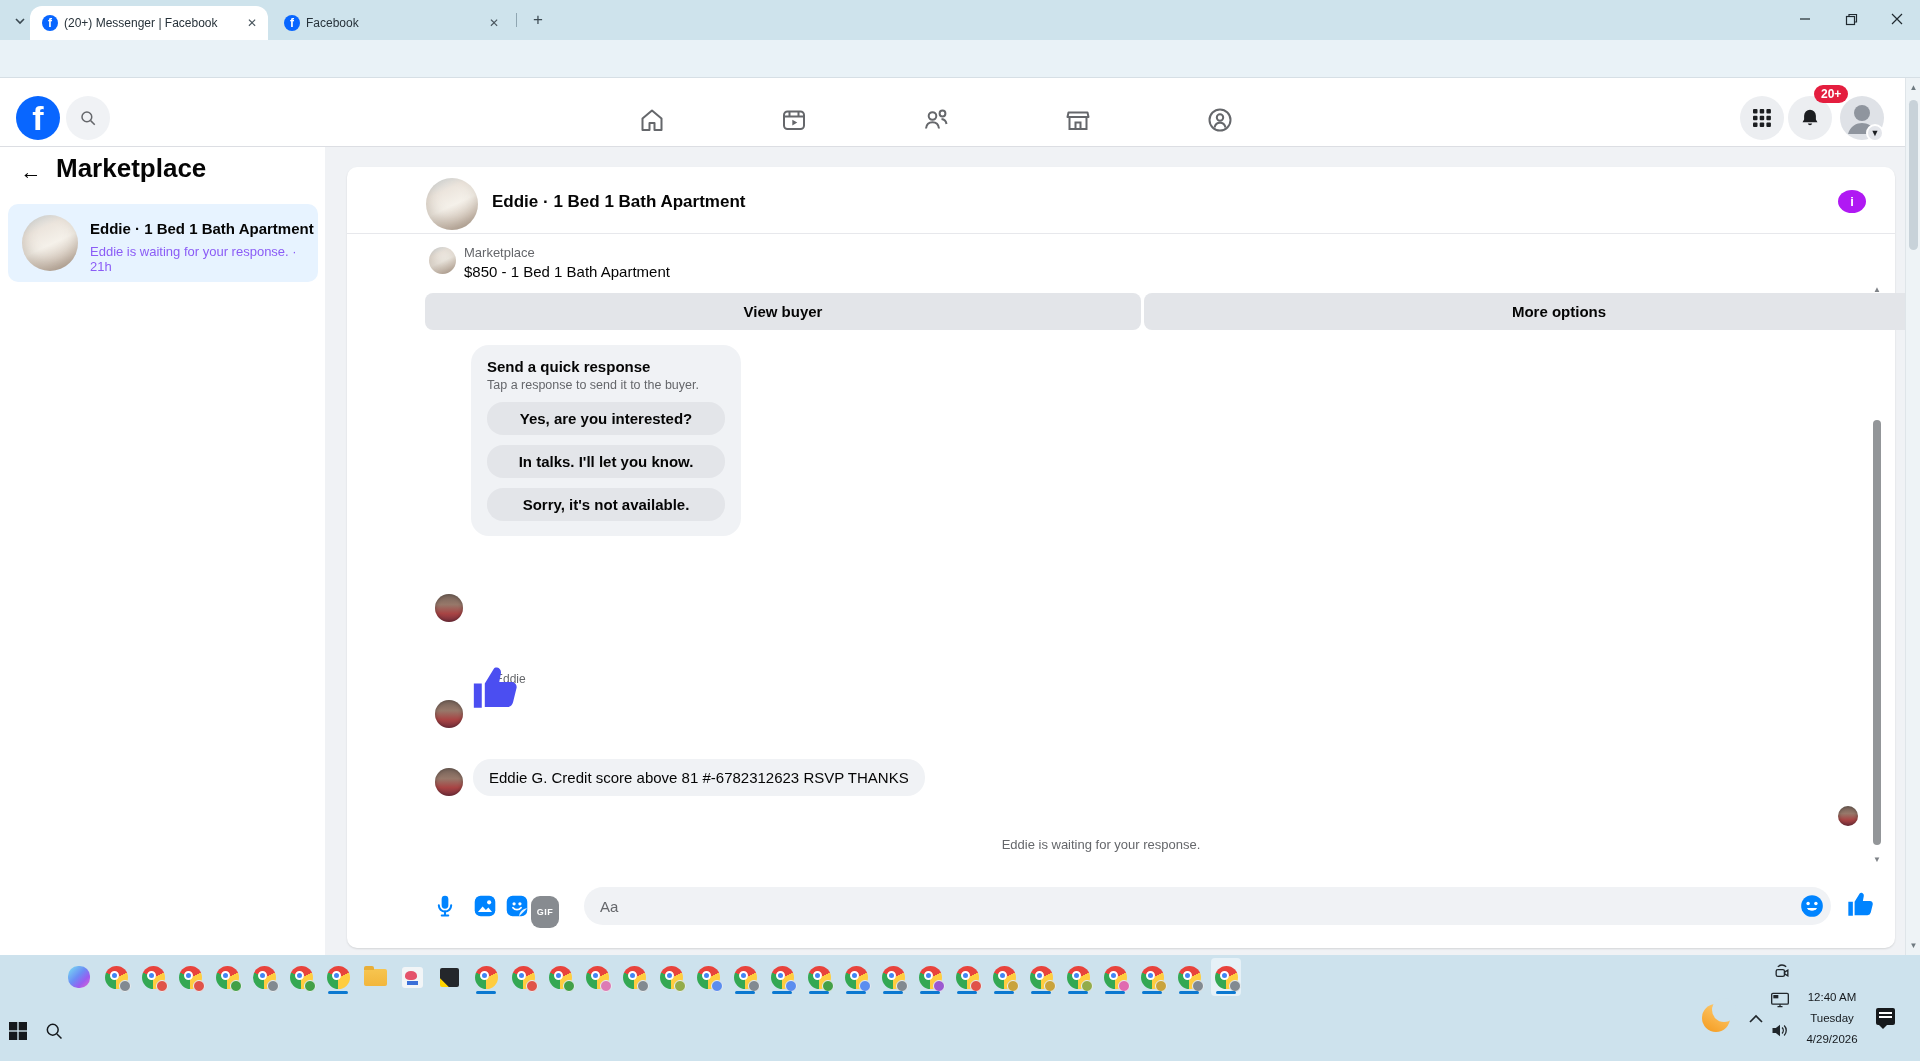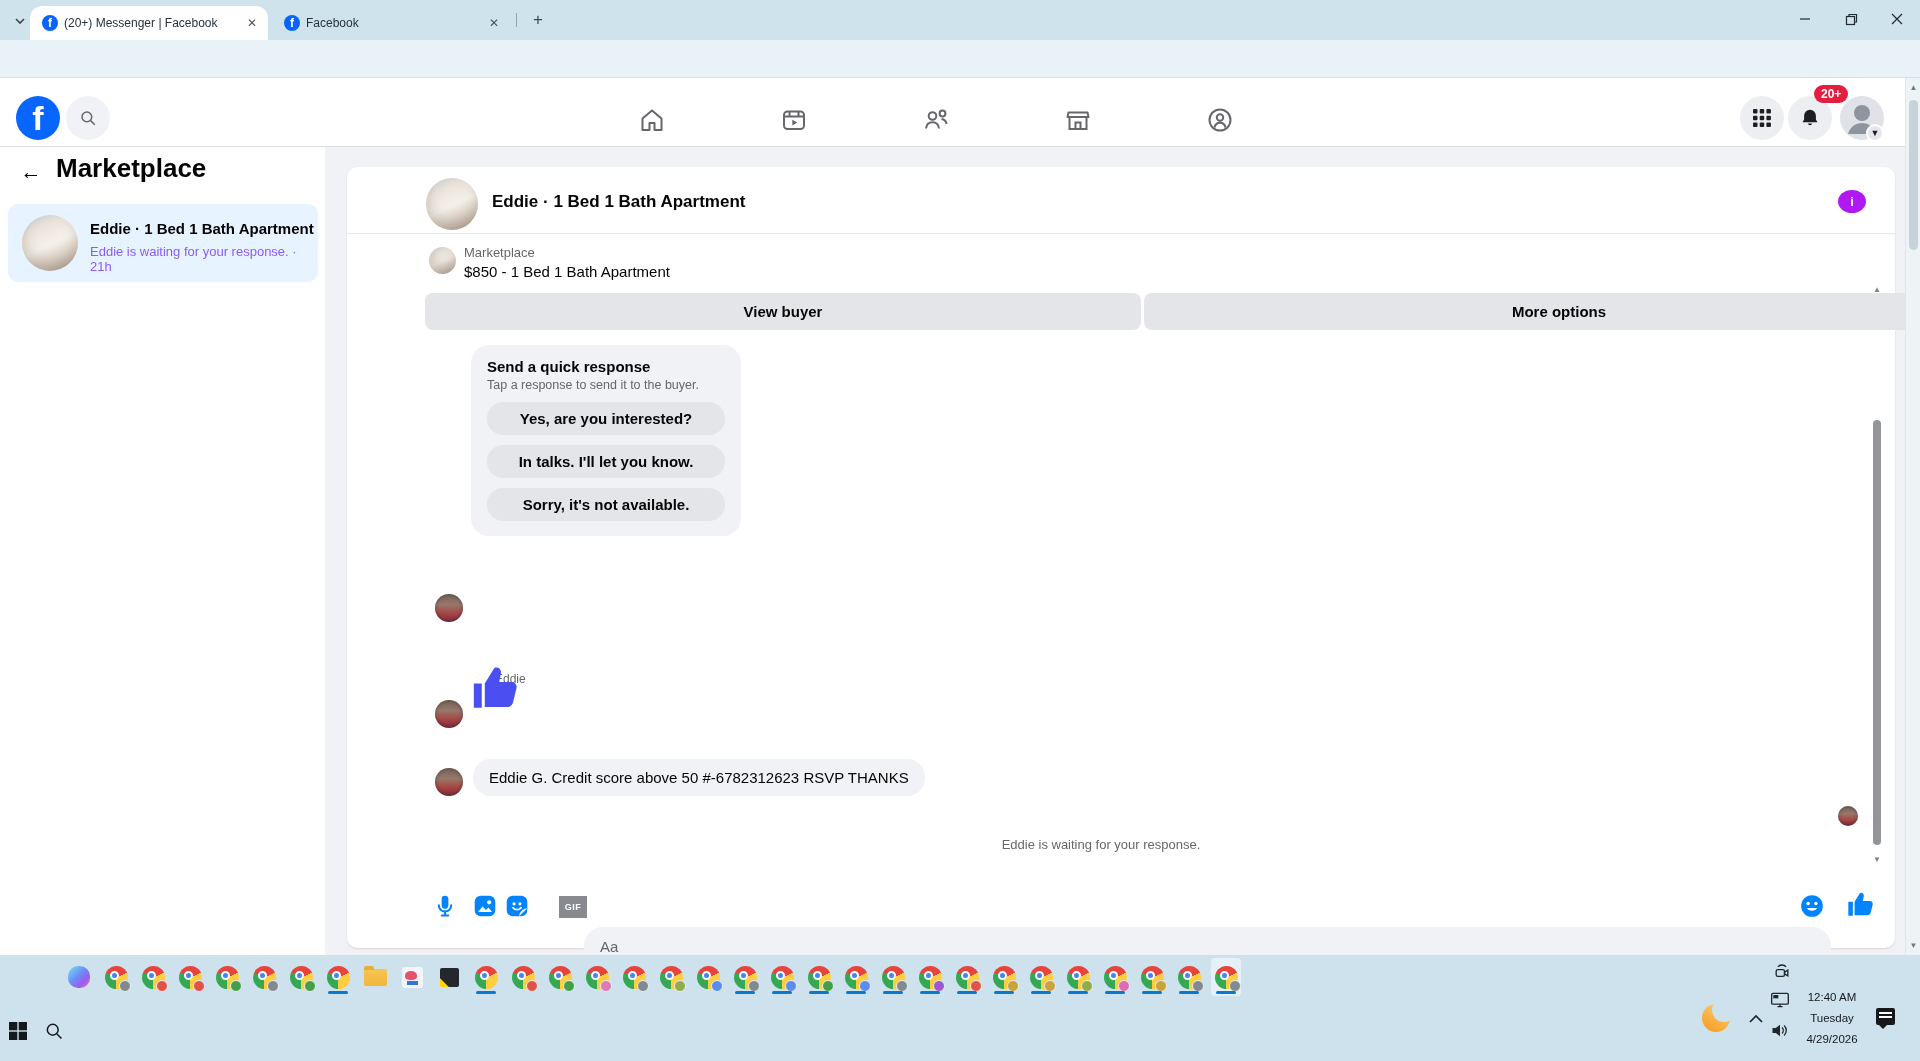--- a/index.html
+++ b/index.html
@@ -65,23 +65,23 @@
   .m-ava { position:absolute; width:28px; height:28px; border-radius:50%; left:88px; }
   .bubble { position:absolute; left:126px; background:#f0f2f5; border-radius:18px; padding:8px 16px; font-size:15px; color:#050505; line-height:23px; }
   .mlabel { position:absolute; left:148px; font-size:12px; color:#65676b;margin-top:32px; }
   .seen-ava { position:absolute; left:1491px; top:639px; width:20px; height:20px; border-radius:50%; }
   .ch-status { position:absolute; left:0; top:670px; width:1508px; text-align:center; font-size:13px; color:#65676b; }
 
   .chscroll-thumb { position:absolute; left:1526px; top:253px; width:8px; height:425px; border-radius:4px; background:#939699; }
   .scroll-arrow { position:absolute; left:1525px; width:10px; font-size:8px; color:#7e8287; text-align:center; }
 
   .composer-icon { position:absolute; top:726px; width:26px; height:26px; }
-  .msginput { position:absolute; left:237px; top:720px; width:1247px; height:38px; border-radius:19px; background:#f0f2f5; border:none; outline:none; padding:0 48px 0 16px; font-size:15px; color:#050505; font-family:"Liberation Sans",sans-serif;margin-top:40px; }
+  .msginput { position:absolute; left:237px; top:720px; width:1247px; height:38px; border-radius:19px; background:#f0f2f5; border:none; outline:none; padding:0 48px 0 16px; font-size:15px; color:#050505; font-family:"Liberation Sans",sans-serif; }
   .msginput::placeholder { color:#65676b; }
-  .gifbadge { position:absolute; left:212px; top:729px; width:28px; height:22px; background:#878b90; border-radius:0; color:#fff; font-size:9px; font-weight:bold; display:flex; align-items:center; justify-content:center; letter-spacing:.5px; }
+  .gifbadge { position:absolute; left:184px; top:729px; width:28px; height:32px; background:#878b90; border-radius:9px; color:#fff; font-size:9px; font-weight:bold; display:flex; align-items:center; justify-content:center; letter-spacing:.5px; }
 
   
   .vscroll { position:absolute; left:1905px; top:78px; width:15px; height:877px; background:#eef3f6; border-left:1px solid #dfe5e9; }
   .vscroll .arr { position:absolute; left:0; width:15px; text-align:center; font-size:8px; color:#6f7a80; }
   .vscroll .thumb { position:absolute; left:3px; top:22px; width:9px; height:150px; background:#c8d2d9; border-radius:5px; }
 
   
   .taskbar { position:absolute; left:0; top:955px; width:1920px; height:106px; background:#cde2ed; }
   .tbrow { position:absolute; left:64px; top:3px; height:38px; display:flex; }
   .tbi { position:relative; width:30px; height:38px; margin-right:7px; display:flex; align-items:center; justify-content:center; }
@@ -308,21 +308,21 @@
     <div class="m-ava person-ava" style="top:427px;"></div>
 
     <div class="mlabel" style="top:473px;">Eddie</div>
     <div class="m-ava person-ava" style="top:533px;"></div>
     <svg class="abs" style="left:120px; top:494px;" width="58" height="56" viewBox="0 0 24 24">
         <path d="M7.2 9.6L11 3.4c.3-.5.9-.7 1.5-.6 1.1.2 1.8 1.3 1.6 2.4L13.4 9h5.3c1.4 0 2.4 1.3 2.1 2.6l-1.5 6.1a2.6 2.6 0 0 1-2.5 2H7.2zM2.5 9.6h3.4V20H2.5z" fill="#4b4ef1"></path>
       </svg>
 
     <div class="mlabel" style="top:575px;">Eddie</div>
     <div class="m-ava person-ava" style="top:601px;"></div>
-    <div class="bubble" style="top:592px; padding:7px 16px;">Eddie G. Credit score above 50 #-6782312623 RSVP THANKS</div>
+    <div class="bubble" style="top:592px; padding:7px 16px;">Eddie G. Credit score above 81 #-6782312623 RSVP THANKS</div>
 
     <div class="seen-ava person-ava"></div>
     <div class="ch-status">Eddie is waiting for your response.</div>
 
     <div class="scroll-arrow" style="top:118px;">▲</div>
     <div class="chscroll-thumb"></div>
     <div class="scroll-arrow" style="top:688px;">▼</div>
 
     <svg class="composer-icon" style="left:85px;" viewBox="0 0 24 24">
         <path d="M12 14.5a3.1 3.1 0 0 0 3.1-3.1V5.6a3.1 3.1 0 0 0-6.2 0v5.8A3.1 3.1 0 0 0 12 14.5z" fill="#0084ff"></path>

